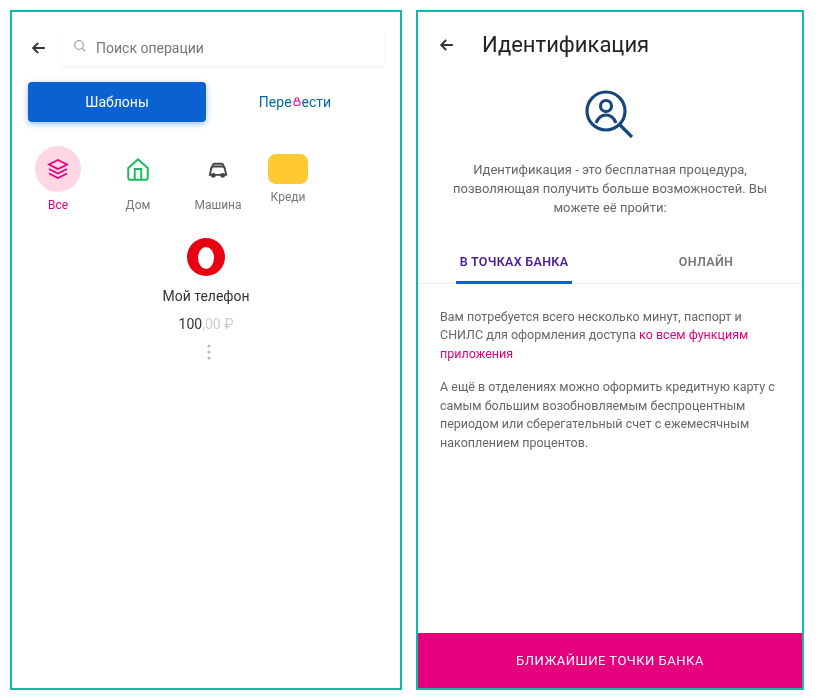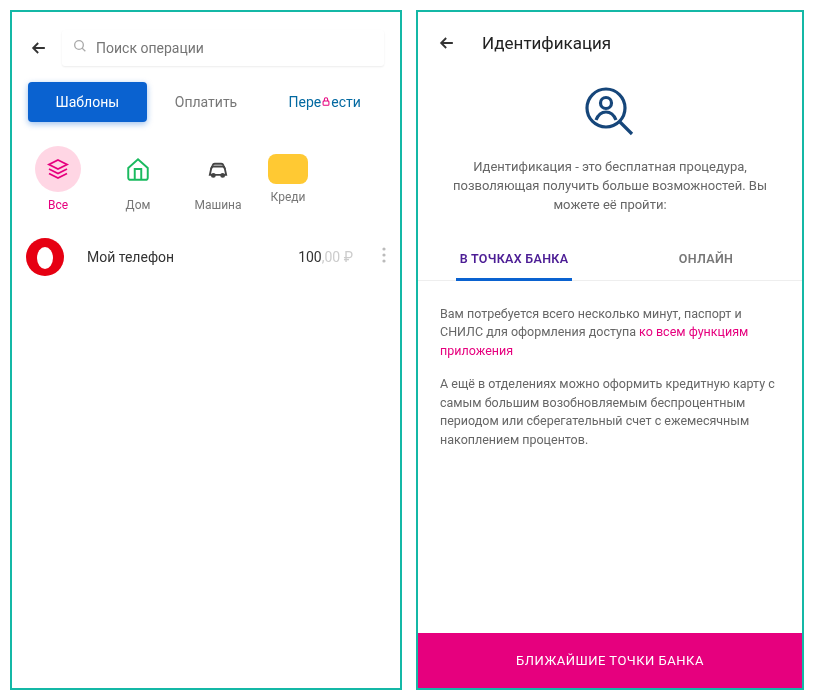--- a/index.html
+++ b/index.html
@@ -112,21 +112,22 @@
     .cat-label {
       font-size: 12px;
       color: #777;
     }
     .cat.active .cat-label { color: #e6007e; }
     .cat.active .cat-icon { background: #ffd6e4; }
     .list-item {
       display: flex;
       align-items: center;
       padding: 16px 14px;
-      gap: 23px;
+      gap: 12px;
+      flex-direction: column;
     }
     .li-avatar {
       width: 38px;
       height: 38px;
       border-radius: 50%;
       background: #e60012;
       display: flex;
       align-items: center;
       justify-content: center;
     }
@@ -148,21 +149,21 @@
     }
 
     
     .header-right {
       display: flex;
       align-items: center;
       padding: 20px 18px;
       gap: 24px;
     }
     .title-right {
-      font-size: 17px;
+      font-size: 22px;
       color: #222;
     }
     .big-icon {
       display: flex;
       justify-content: center;
       padding: 8px 0 16px;
     }
     .desc {
       text-align: center;
       font-size: 13px;
@@ -233,21 +234,20 @@
             <circle cx="10.5" cy="10.5" r="6.5"></circle>
             <line x1="20" y1="20" x2="15.2" y2="15.2"></line>
           </svg>
       </span>
       <input type="text" placeholder="Поиск операции" style="">
     </div>
   </div>
 
   <div class="tabs-main">
     <div class="tab-btn active">Шаблоны</div>
-    <div class="tab-btn">Оплатить</div>
     <div class="tab-btn locked">
       <span>Пере</span><span class="lock-mini">
         <svg width="10" height="11" viewBox="0 0 24 24" fill="none" stroke="#e6007e" stroke-width="2.5">
             <rect x="5" y="11" width="14" height="10" rx="2"></rect>
             <path d="M8 11V7a4 4 0 0 1 8 0v4"></path>
           </svg>
       </span><span>ести</span>
     </div>
   </div>
 

